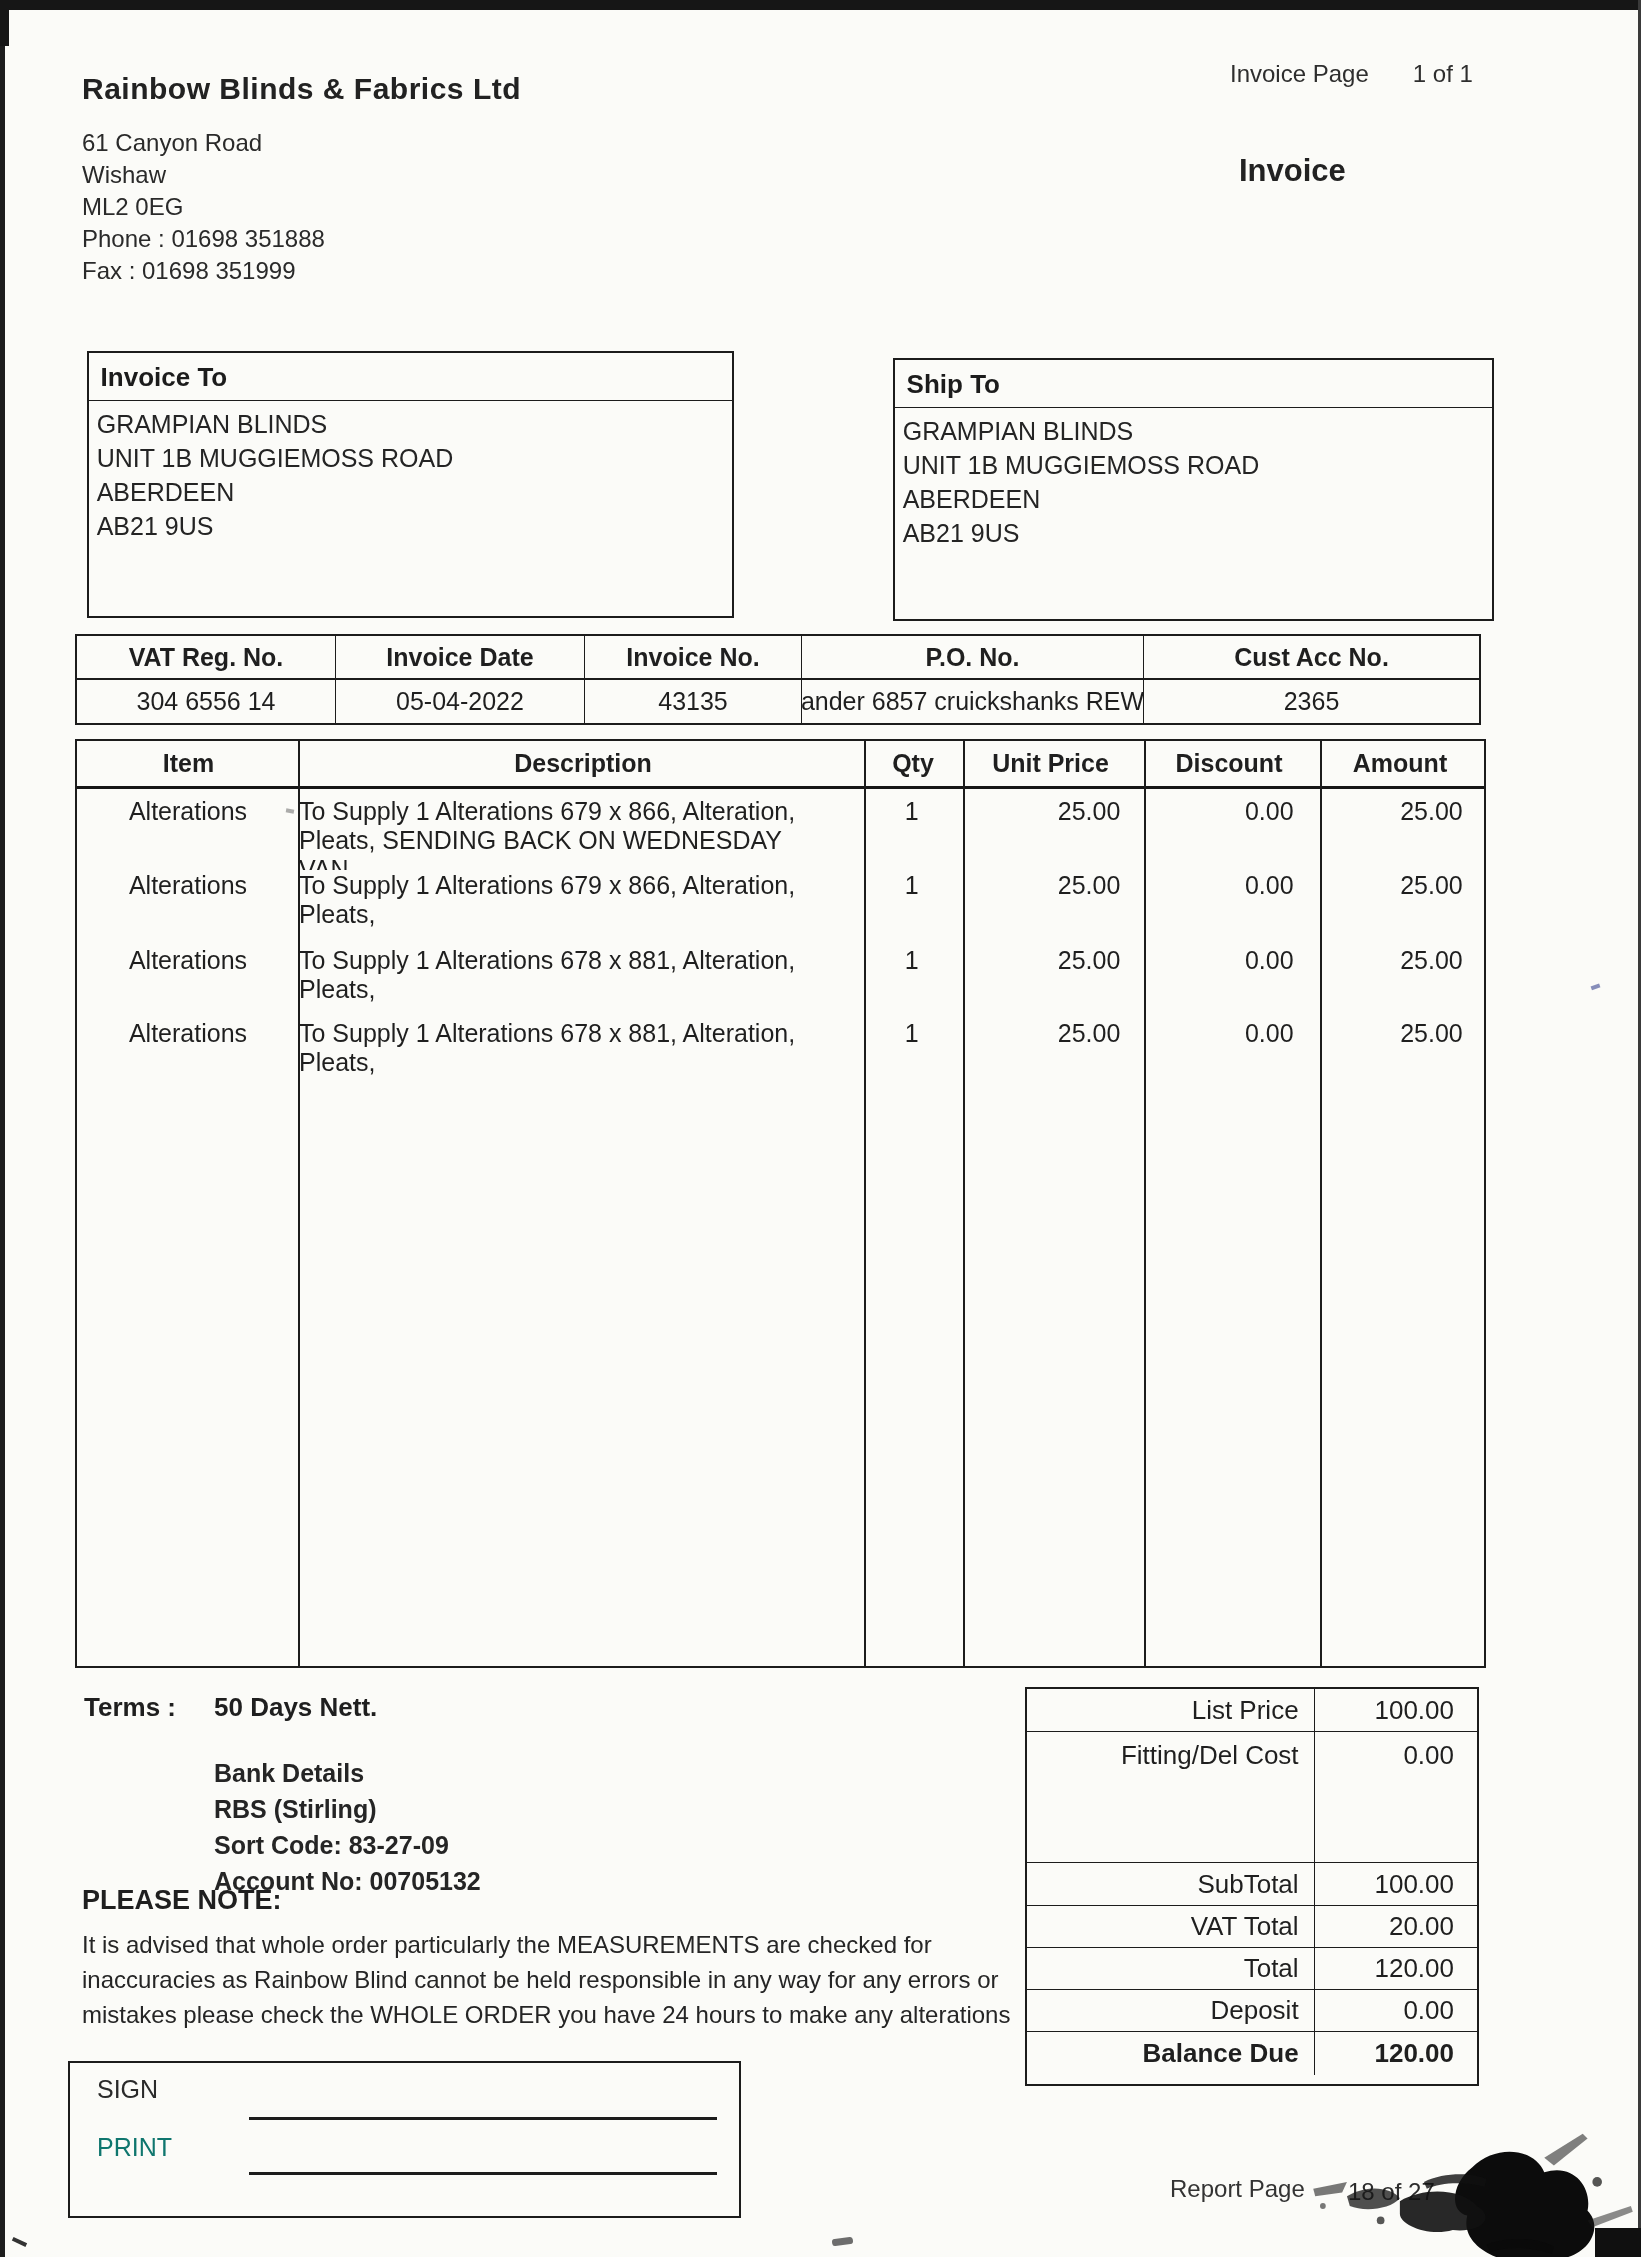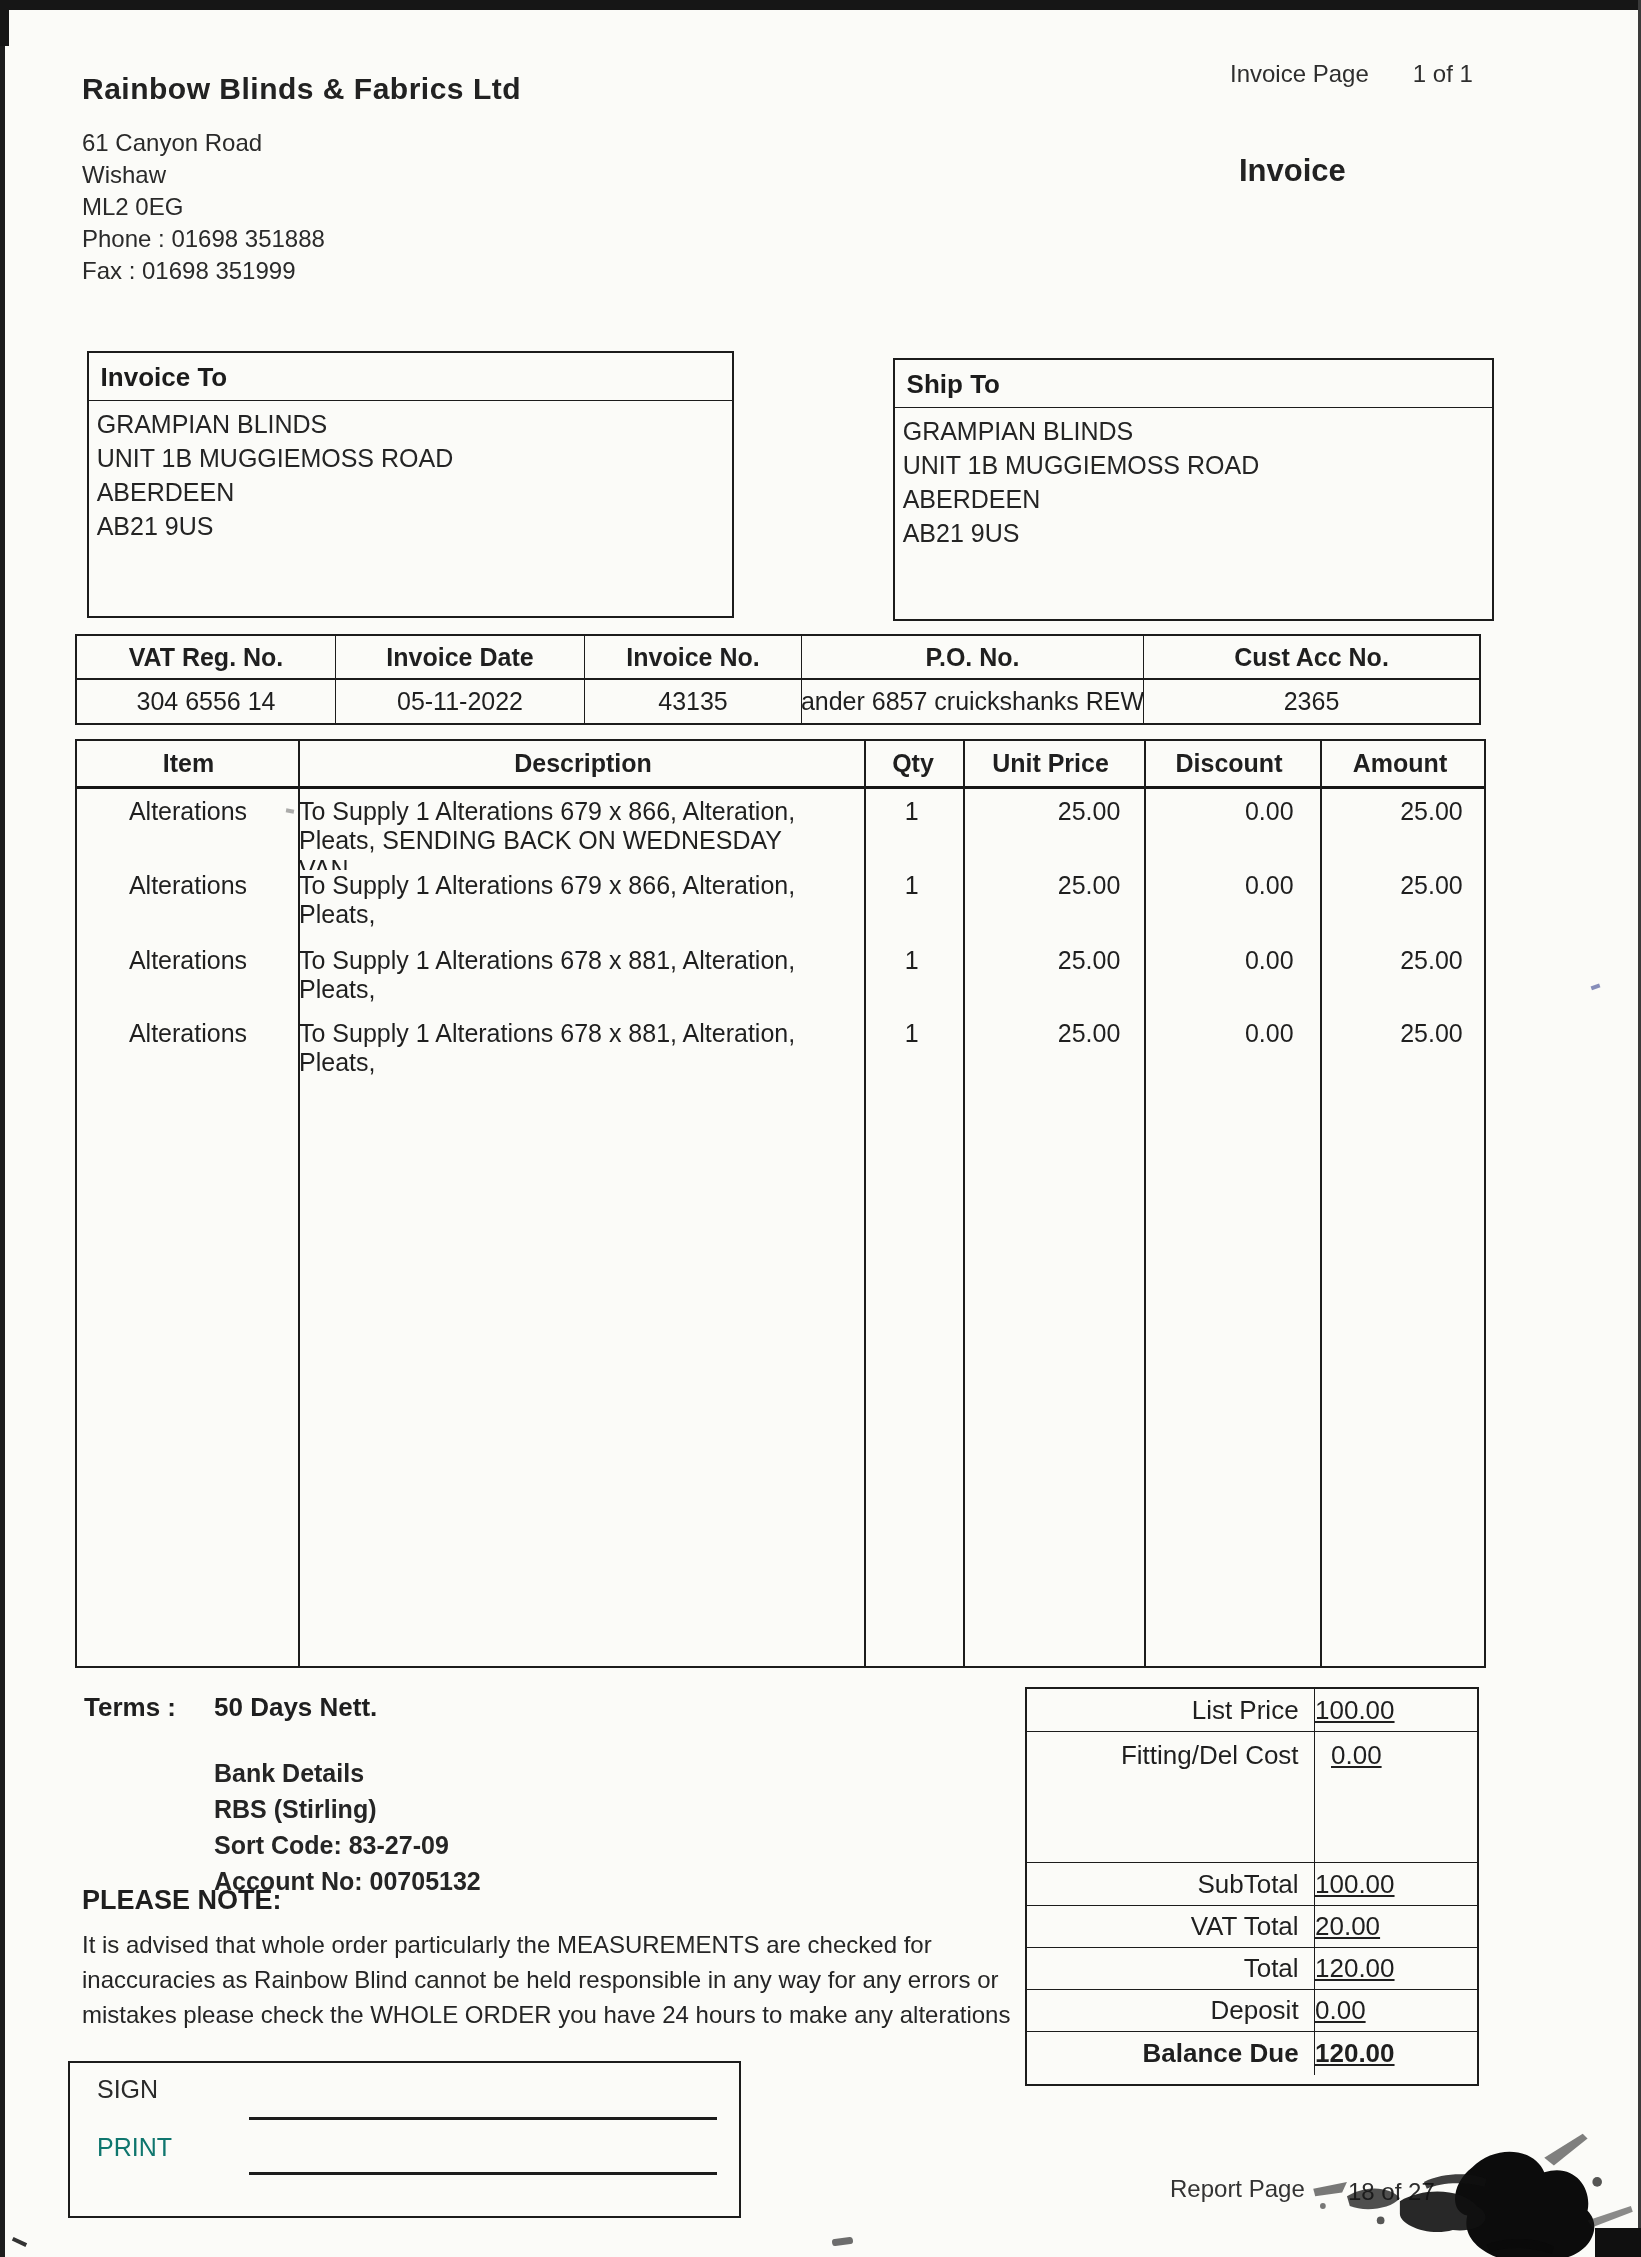--- a/index.html
+++ b/index.html
@@ -57,21 +57,21 @@
   .terms-label{left:84px;top:1692px;font-size:26px;font-weight:bold;}
   .terms-value{left:214px;top:1692px;font-size:26px;font-weight:bold;}
   .bank-block{left:214px;top:1755px;font-size:25px;font-weight:bold;line-height:36px;color:#252525;}
   .note-heading{left:82px;top:1885px;font-size:27px;font-weight:bold;}
   .note-body{left:82px;top:1927px;font-size:24px;line-height:35px;color:#252525;}
   
   .totals-box{left:1025px;top:1687px;width:454px;height:399px;border:2.9px solid #1c1c1c;box-sizing:border-box;display:flex;flex-direction:column;}
   .t-row{display:flex;border-bottom:1.9px solid #1c1c1c;box-sizing:border-box;align-items:center;}
   .t-row:last-child{border-bottom:none;}
   .t-label{width:288px;border-right:1.9px solid #1c1c1c;text-align:right;padding-right:15.4px;font-size:26px;box-sizing:border-box;align-self:stretch;display:flex;align-items:center;justify-content:flex-end;}
-  .t-value{flex:1;padding-right:23px;font-size:26px;text-decoration:underline;}
+  .t-value{flex:1;text-align:right;padding-right:23px;font-size:26px;}
   .t-r0{height:43px;} .t-r1{height:131px;gap:16px;} .t-r2{height:43px;} .t-r3{height:42px;}
   .t-r4{height:42px;} .t-r5{height:42px;} .t-r6{height:43px;}
   .t-r1 .t-label,.t-r1 .t-value{align-items:flex-start;padding-top:7.7px;}
   .t-r1 .t-label{display:flex;}
   .t-r1{align-items:flex-start;}
   .t-r6 .t-label,.t-r6 .t-value{font-weight:bold;}
   
   .sign-box{left:68px;top:2061px;width:673px;height:157px;border:2.9px solid #1c1c1c;box-sizing:border-box;}
   .sign-label{position:absolute;left:27px;top:12px;font-size:25px;color:#2a2a2a;}
   .print-label{position:absolute;left:27px;top:70px;font-size:25px;color:#0f766e;}
@@ -125,21 +125,21 @@
 <div class="abs meta-table">
   <div class="meta-head">
     <div class="meta-cell mc0">VAT Reg. No.</div>
     <div class="meta-cell mc1">Invoice Date</div>
     <div class="meta-cell mc2">Invoice No.</div>
     <div class="meta-cell mc3">P.O. No.</div>
     <div class="meta-cell mc4">Cust Acc No.</div>
   </div>
   <div class="meta-vals">
     <div class="meta-cell mc0">304 6556 14</div>
-    <div class="meta-cell mc1">05-11-2022</div>
+    <div class="meta-cell mc1">05-04-2022</div>
     <div class="meta-cell mc2">43135</div>
     <div class="meta-cell mc3">ander 6857 cruickshanks REW</div>
     <div class="meta-cell mc4">2365</div>
   </div>
 </div>
 
 <div class="abs items-table">
   <div class="col-divider cd1"></div>
   <div class="col-divider cd2"></div>
   <div class="col-divider cd3"></div>

